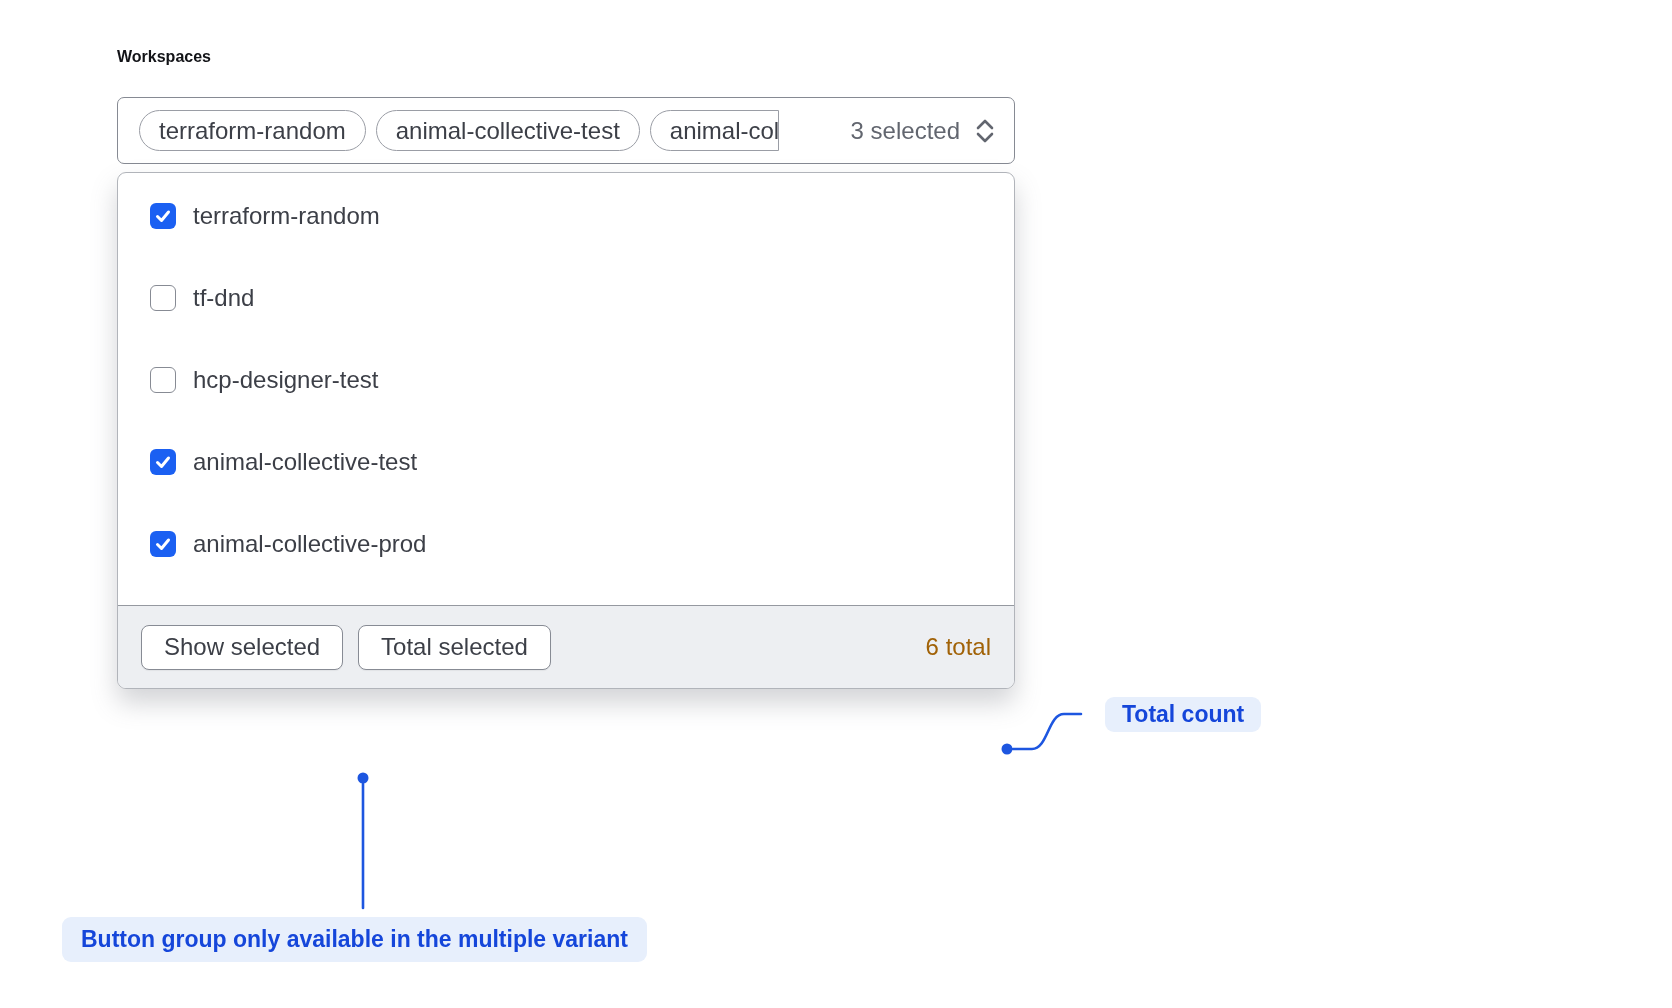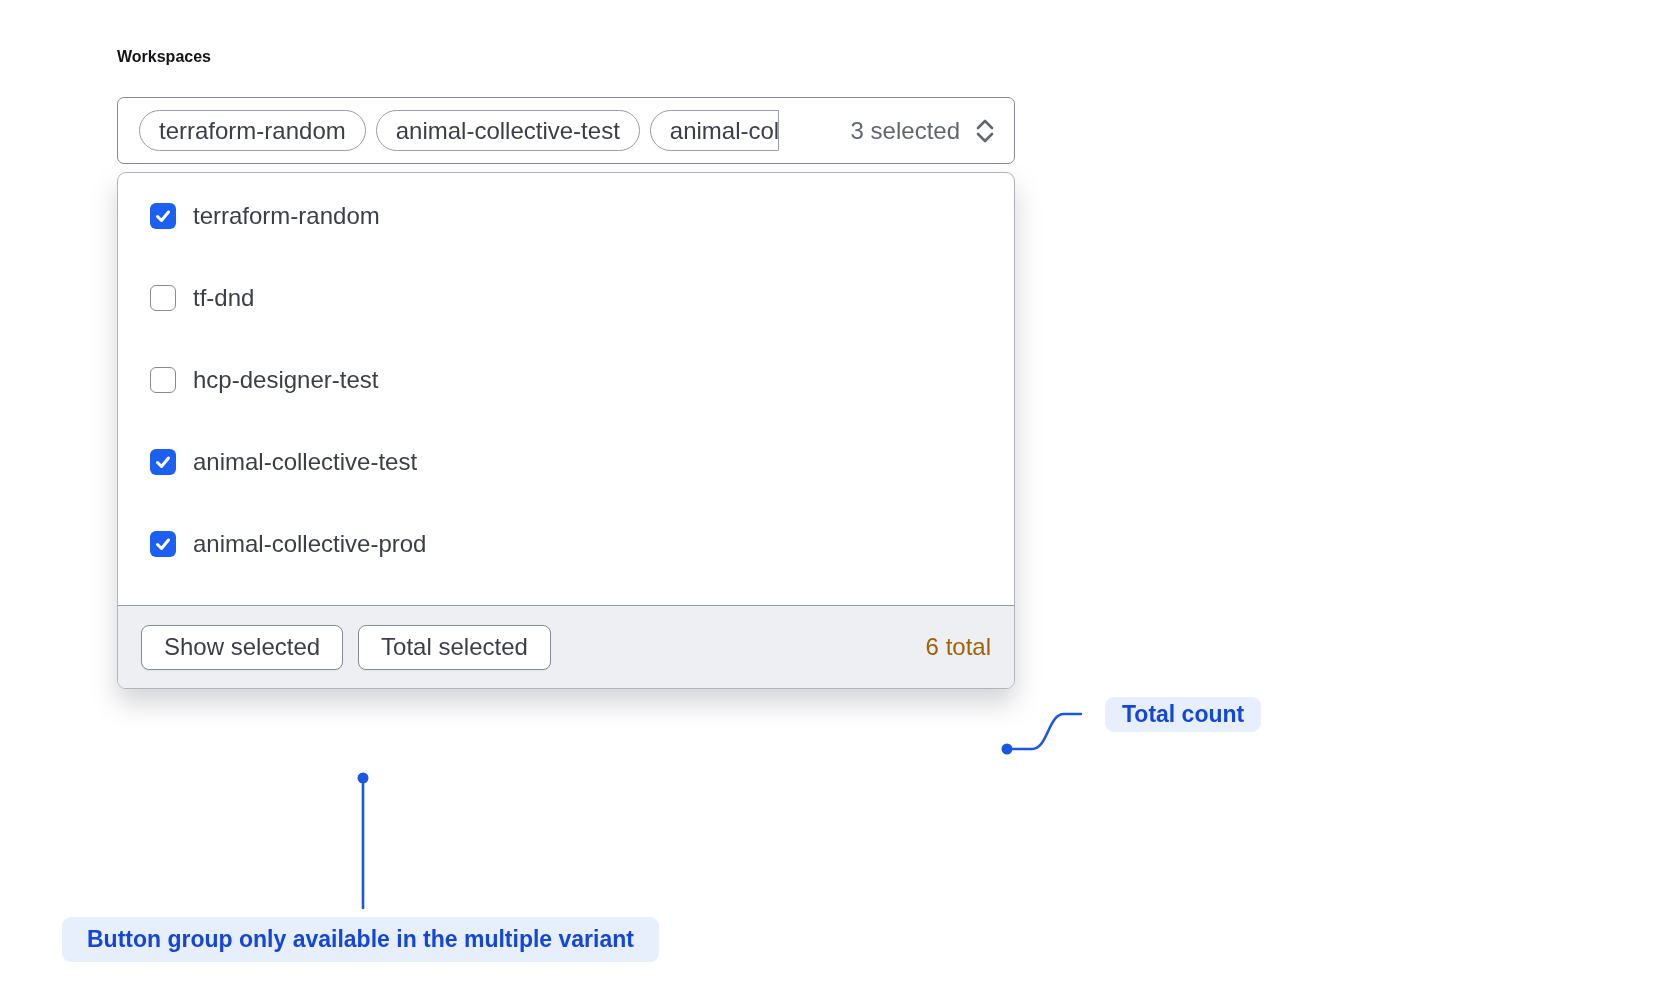--- a/index.html
+++ b/index.html
@@ -33,21 +33,21 @@
   
   .footer{height:83px;box-sizing:border-box;display:flex;align-items:center;gap:15px;padding:0 23px;
           background:#edeff2;border-top:1px solid #9599a0;border-radius:0 0 8px 8px;}
   .footer-btn{height:45px;padding:0 22px;font-size:24px;font-family:inherit;color:#3c3f47;background:#fff;
               border:1px solid #878b94;border-radius:8px;cursor:pointer;box-shadow:0 1px 1px rgba(0,0,0,.05);}
   .total{margin-left:auto;font-size:24px;color:#a16207;}
 
   
   .callout{position:absolute;display:flex;align-items:center;border-radius:9px;font-weight:600;font-size:23px;}
   .callout-total{left:1085px;top:697px;height:35px;padding:0 17px;margin-left:20px;}
-  .callout-btn{left:62px;top:917px;height:45px;padding:0 25px;}
+  .callout-btn{left:62px;top:917px;height:45px;padding:0 19px;}
 
   .overlay{position:absolute;left:0;top:0;pointer-events:none;}
 </style>
 </head>
 <body>
 
 <div class="stage">
 
   <div class="field-label">Workspaces</div>
 

